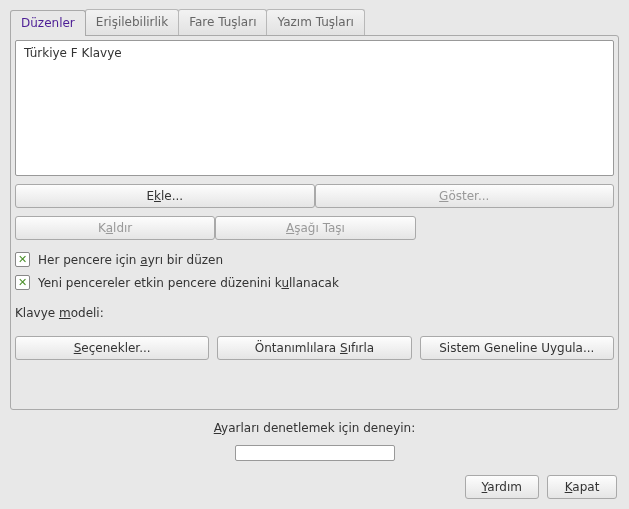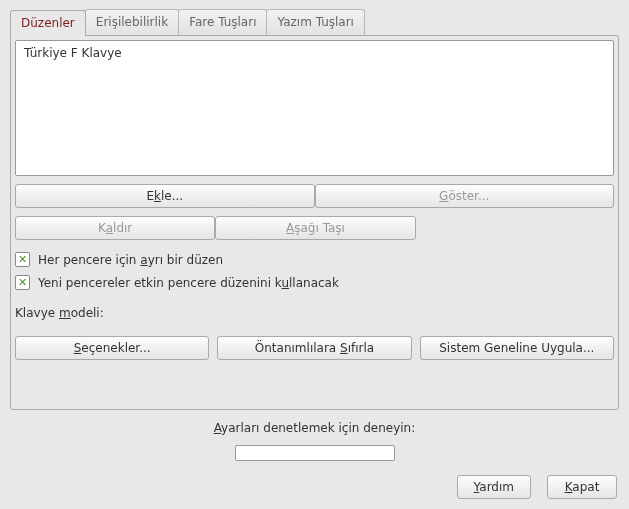--- a/index.html
+++ b/index.html
@@ -26,21 +26,21 @@
   border-radius: 3px 3px 0 0;
   background: linear-gradient(#f2f2f2, #e2e2e2);
   color: #666;
   margin-right: -1px;
   cursor: pointer;
   position: relative;
   top: 1px;
 }
 .tab.active {
   background: #e8e8e8;
-  color: #7f1d1d;
+  color: #4c1d95;
   border-color: #aaa;
   top: 2px;
   padding-bottom: 6px;
   z-index: 3;
 }
 .panel {
   flex: 1;
   border: 1px solid #aaa;
   border-radius: 0 3px 3px 3px;
   background: #e8e8e8;
@@ -138,21 +138,21 @@
   height: 22px;
   border: 1px solid #999;
   border-radius: 2px;
   background: #fff;
   padding: 0 4px;
   font: inherit;
 }
 .footer {
   display: flex;
   justify-content: flex-end;
-  gap: 16px;
+  gap: 8px;
   margin-top: 14px;
   padding: 0 2px;
 }
 .footer .btn {
   flex: 0 0 auto;
   padding: 0 16px;
   min-width: 70px;
 }
 </style>
 </head>

